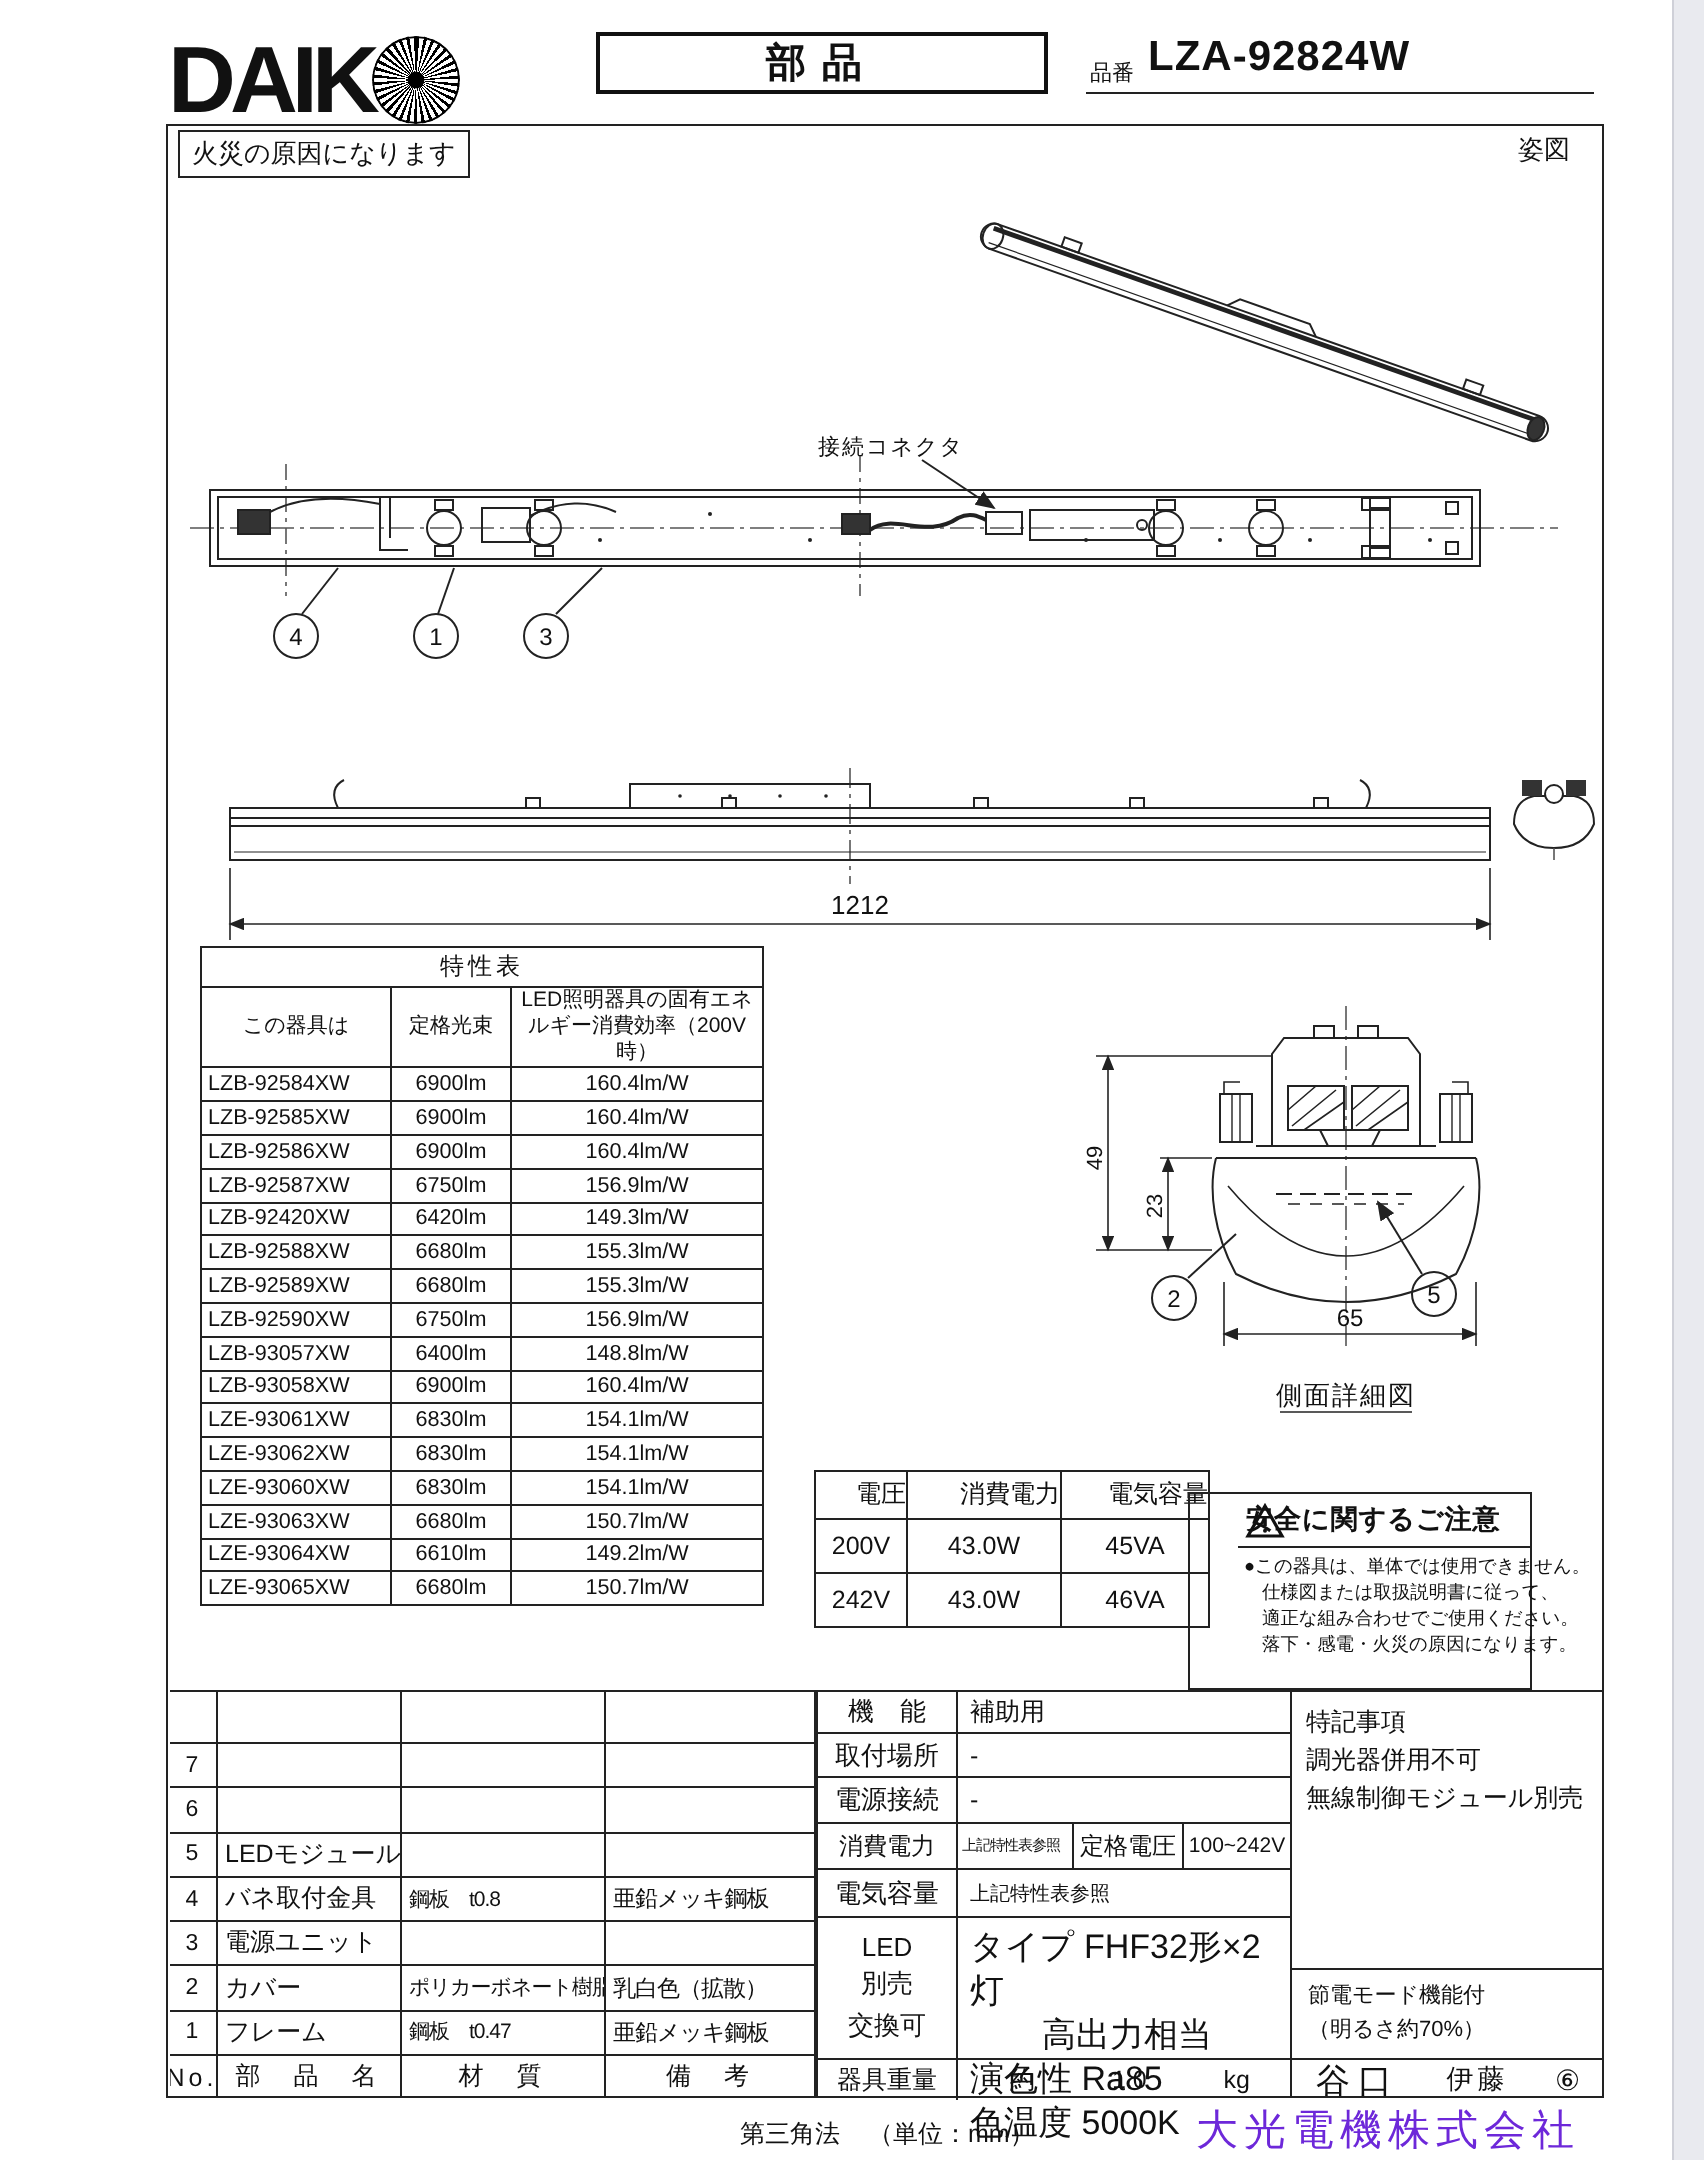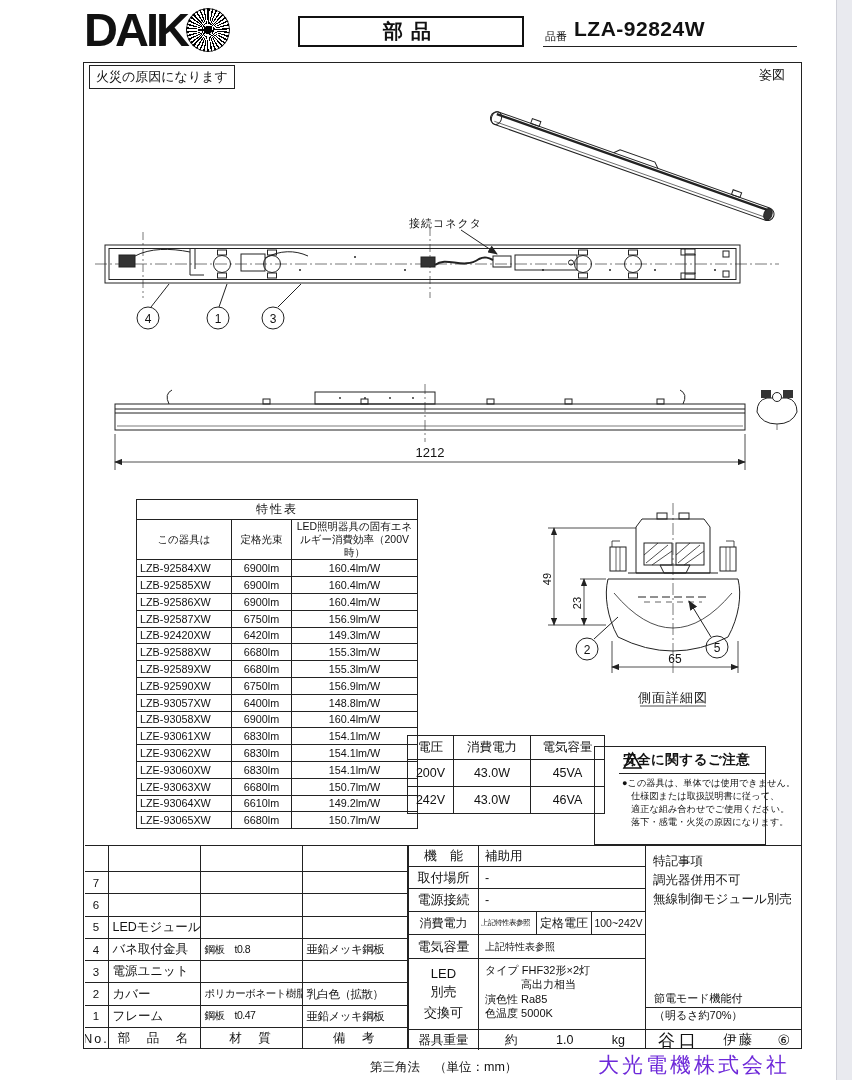--- a/index.html
+++ b/index.html
@@ -5,21 +5,21 @@
   * { box-sizing: border-box; margin: 0; padding: 0; }
   html,body { width:852px; height:1080px; }
   body {
     font-family: "Liberation Sans", "DejaVu Sans", sans-serif;
     background:#fff; color:#111; position:relative; overflow:hidden;
   }
   .abs { position:absolute; }
   
   .scan-strip { left:836px; top:0; width:16px; height:1080px; background:#e9eaef; border-left:1px solid #cfd0d8; }
   
-  .logo { left:84px; top:6px; display:flex; align-items:center;justify-content:flex-end; }
+  .logo { left:84px; top:16px; display:flex; align-items:center;justify-content:flex-end; }
   .logo-text { font-size:47px; font-weight:900; letter-spacing:-3px; line-height:1; }
   .starburst {
     width:44px; height:44px; border-radius:50%; margin-left:-1px; display:inline-block;
     background:
       radial-gradient(circle at 50% 50%, #000 0 13%, rgba(0,0,0,0) 14%),
       repeating-conic-gradient(#000 0deg 4.5deg, #fff 4.5deg 10.5deg);
     box-shadow: inset 0 0 0 1px #000;
   }
   .doc-type-box { left:298px; top:16px; width:226px; height:31px; border:2px solid #111;
     display:flex; align-items:center; justify-content:center; font-size:20px; font-weight:bold; letter-spacing:8px; }
@@ -31,31 +31,31 @@
   .green-badge { left:89px; top:65px; border:1px solid #222; padding:2px 6px; font-size:13px; }
   .view-label { left:759px; top:66px; font-size:13px; }
   
   svg { position:absolute; overflow:visible; }
   .svg-iso   { left:475px; top:88px;  }
   .svg-plan  { left:95px;  top:212px; }
   .svg-front { left:95px;  top:378px; }
   .svg-side  { left:540px; top:495px; }
   svg text { font-family:"Liberation Sans","DejaVu Sans",sans-serif; fill:#111; }
   
-  .spec-table { left:100px; top:499px; width:281px; border-collapse:collapse; table-layout:fixed;margin-left:36px; }
+  .spec-table { left:100px; top:473px; width:281px; border-collapse:collapse; table-layout:fixed; }
   .spec-table th, .spec-table td { border:1px solid #222; font-weight:normal; }
   .spec-title { height:20px; text-align:center; font-size:12px; letter-spacing:2px; }
   .spec-head th { height:38px; font-size:10.5px; text-align:center; line-height:1.25; padding:0 2px; }
   .spec-table td { height:16.8px; font-size:10.8px; padding:0 3px; }
   .spec-table td.c { text-align:center; }
   .col-model { width:95px; } .col-flux { width:60px; } .col-eff { width:126px; }
   
   .power-table { left:407px; top:735px; width:197px; border-collapse:collapse; table-layout:fixed; }
   .power-table th, .power-table td { border:1px solid #222; font-weight:normal; text-align:center; }
-  .power-table th { height:24px; font-size:12.5px; }
+  .power-table th { height:24px; font-size:12.5px;text-align:right; }
   .power-table td { height:27px; font-size:12.5px; }
   .col-v { width:46px; } .col-w { width:77px; } .col-va { width:74px; }
   
   .safety-box { left:594px; top:746px; width:172px; height:99px; border:1px solid #222;padding-left:24px; }
   .safety-title { height:27px; border-bottom:1px solid #222; display:flex; align-items:center; gap:4px; padding:0 4px; }
   .safety-title-text { font-size:13.5px; font-weight:bold; letter-spacing:0.5px; }
   .safety-body { padding:3px 3px; font-size:9.2px; line-height:1.4; }
   .safety-line { padding-left:9px; white-space:nowrap; }
   .safety-line:first-child { padding-left:0; }
   
@@ -72,25 +72,25 @@
   .m-row { position:absolute; left:0; width:100%; border-bottom:1px solid #222; display:flex; align-items:stretch; }
   .m-label { width:70px; border-right:1px solid #222; display:flex; align-items:center; justify-content:center;
     font-size:13px; white-space:nowrap; flex:none; }
   .m-val { flex:1; display:flex; align-items:center; padding:0 6px; font-size:12.5px; }
   .m-cell { display:flex; align-items:center; justify-content:center; flex:none; }
   .r1{top:0;height:21px}.r2{top:21px;height:22px}.r3{top:43px;height:23px}.r4{top:66px;height:23px}
   .r5{top:89px;height:24px}.r6{top:113px;height:71px}.r7{top:184px;height:20px;border-bottom:none}
   .tiny { font-size:7.5px; letter-spacing:-0.5px; }
   .led-labels { width:70px; border-right:1px solid #222; display:flex; flex-direction:column;
     align-items:center; justify-content:space-around; padding:6px 0; font-size:13px; flex:none; }
-  .led-content { flex:1; padding:4px 6px; font-size:11px; line-height:1.3; }
+  .led-content { flex:1; padding:4px 6px; font-size:17px; line-height:1.3; }
   .led-indent { padding-left:36px; }
   .weight-content { flex:1; display:flex; align-items:center; justify-content:space-between; padding:0 20px 0 26px; font-size:12.5px; }
   .right-section { left:645px; top:845px; width:157px; height:204px; border-left:1px solid #222; border-top:1px solid #222; }
-  .r-notes { position:absolute; top:0; height:162px; width:100%; border-bottom:1px solid #222;
+  .r-notes { position:absolute; top:0; height:139px; width:100%; border-bottom:1px solid #222;
     padding:6px 7px; font-size:12.5px; line-height:1.5; white-space:nowrap; overflow:hidden; }
   .r-eco { position:absolute; top:139px; height:45px; width:100%; border-bottom:1px solid #222;
     padding:5px 8px; font-size:11px; line-height:1.5; }
   .r-approver { position:absolute; top:184px; height:20px; width:100%;
     display:flex; align-items:center; justify-content:space-between; padding:0 12px; }
   .ap1 { font-size:17px; letter-spacing:4px; } .ap2 { font-size:13.5px; letter-spacing:2px; } .ap3 { font-size:14px; }
   
   .foot-proj { left:370px; top:1059px; font-size:12.5px; display:flex; gap:14px; }
   .foot-company { left:598px; top:1051px; font-size:21px; color:#6d28d9; letter-spacing:3px; }
 </style>

